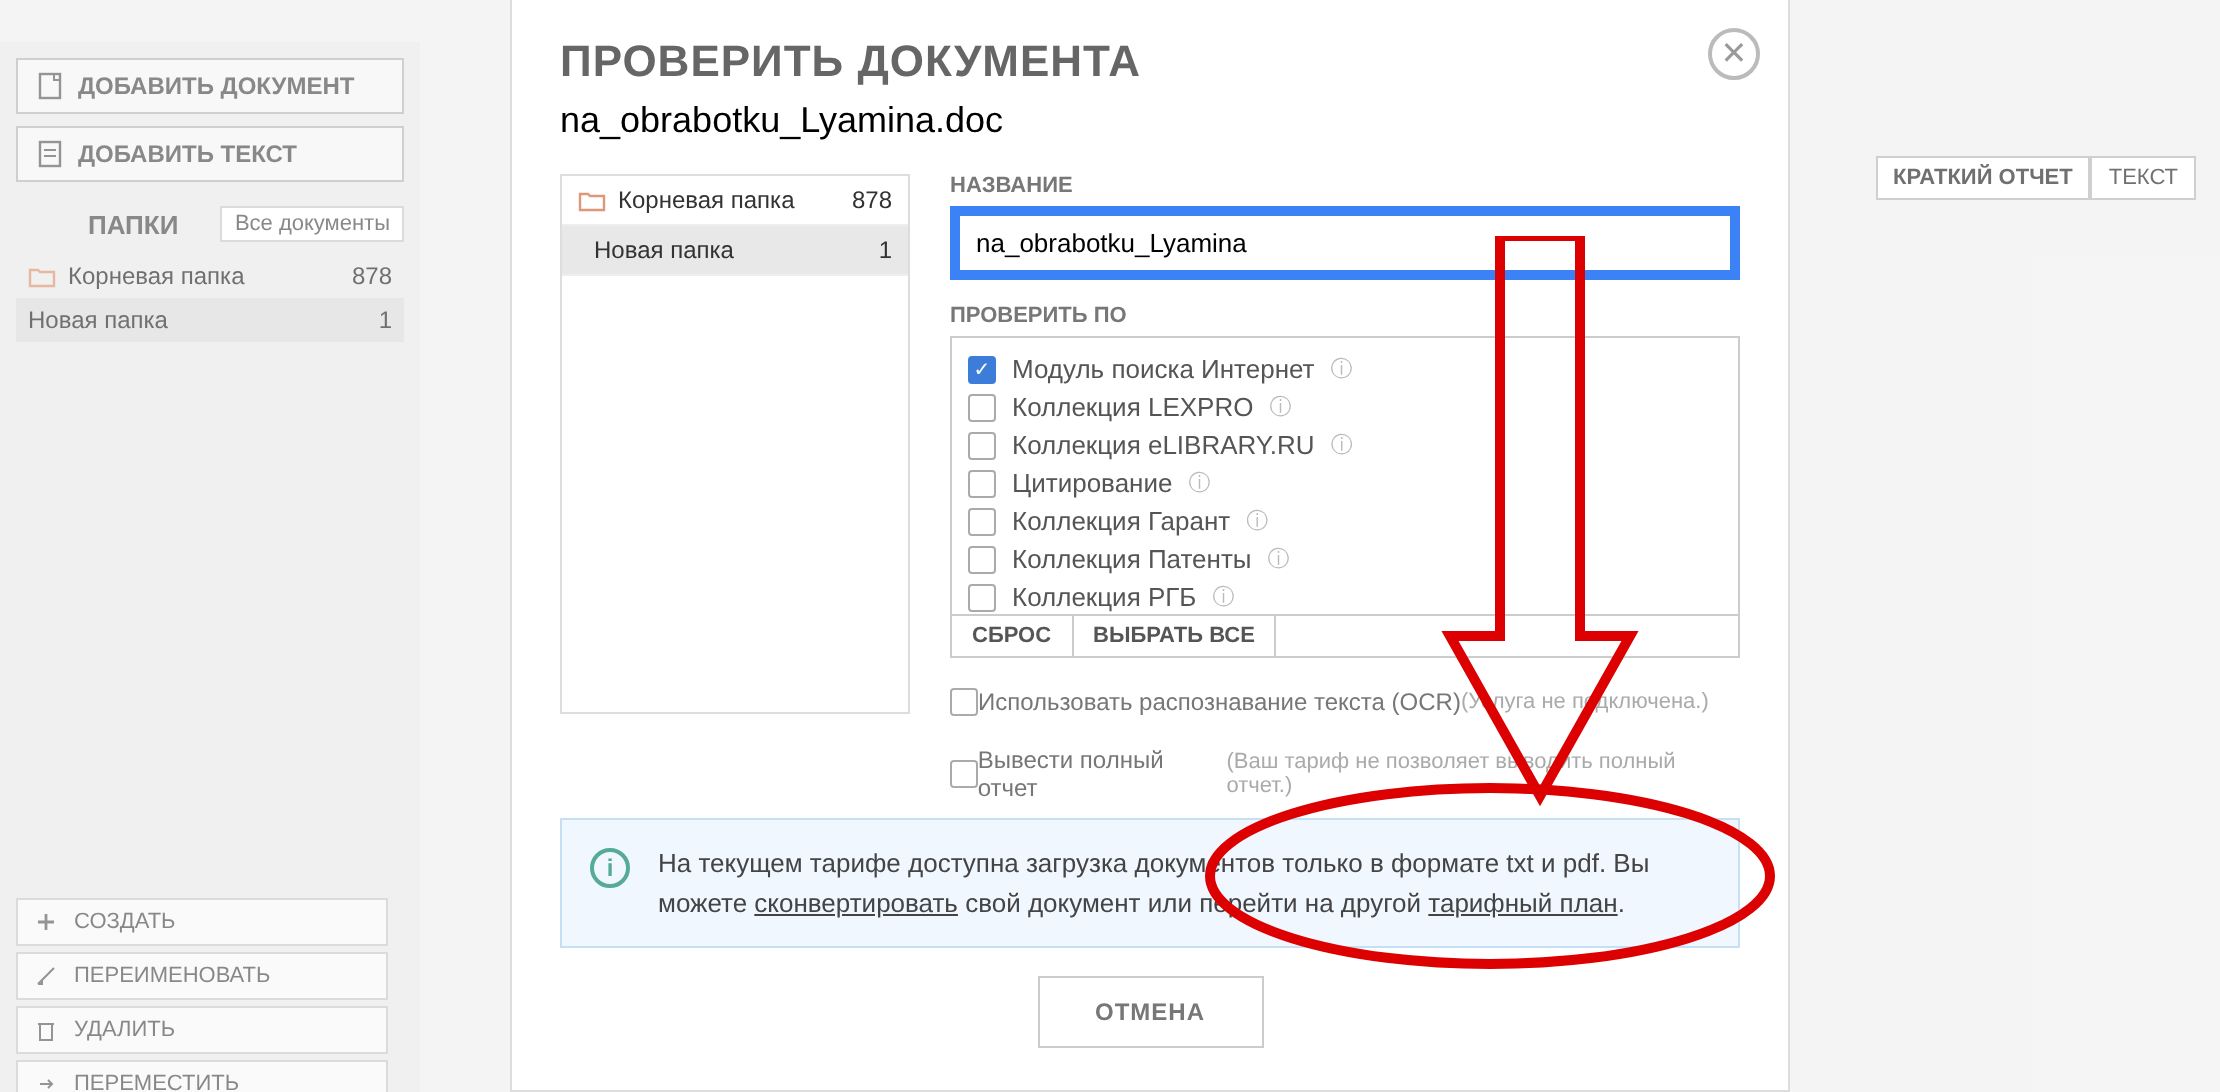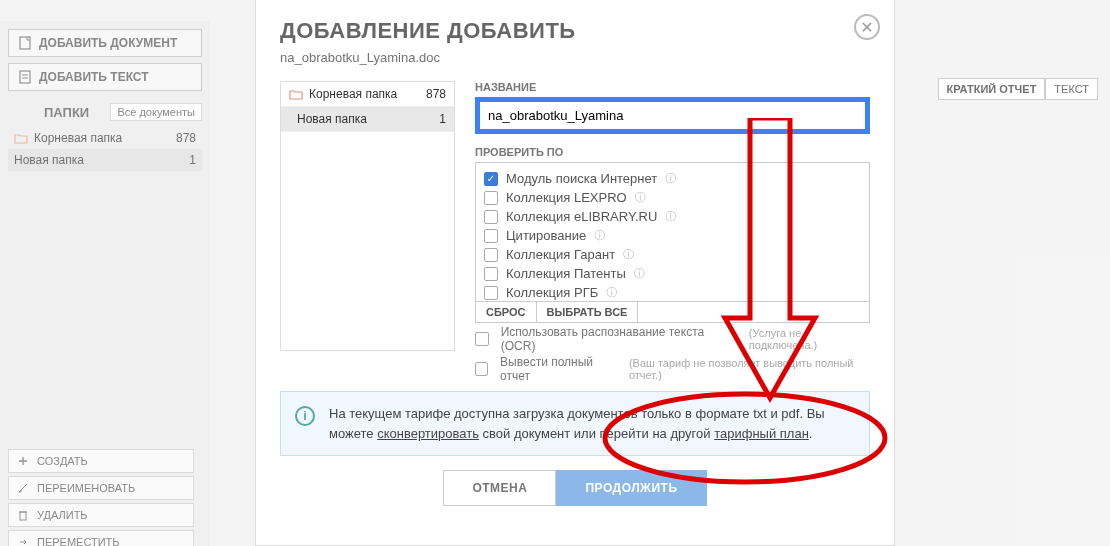--- a/index.html
+++ b/index.html
@@ -18,21 +18,21 @@
 
 
 .bg-right { position: absolute; right: 12px; top: 78px; display: flex; gap: 0; }
 .bg-tab { border: 1px solid #bbb; padding: 4px 8px; font-size: 11px; background: #fff; cursor: pointer; }
 .bg-tab.active { font-weight: bold; }
 
 
 .modal-overlay { position: absolute; left: 0; top: 0; width: 1110px; height: 546px; background: rgba(255,255,255,0.3); }
 .modal { position: absolute; left: 255px; top: 0; width: 640px; height: 546px; background: #fff; border: 1px solid #ddd; border-top: none; padding: 18px 24px; }
 .modal-title { font-size: 22px; font-weight: bold; color: #666; letter-spacing: 0.5px; }
-.modal-subtitle { font-size: 13px; color: #737373; margin-top: 6px; }
+.modal-subtitle { font-size: 18px; color: #000000; margin-top: 6px; }
 .close-btn { position: absolute; right: 14px; top: 14px; width: 26px; height: 26px; border: 2px solid #bbb; border-radius: 50%; display: flex; align-items: center; justify-content: center; cursor: pointer; color: #999; font-size: 16px; }
 
 .modal-body { display: flex; gap: 20px; margin-top: 16px; }
 .folder-tree { width: 175px; border: 1px solid #ddd; height: 270px; font-size: 12px; }
 .tree-item { display: flex; justify-content: space-between; padding: 5px 8px; border-bottom: 1px solid #eee; }
 .tree-item.root { color: #333; }
 .tree-item.selected { background: #e8e8e8; }
 .tree-item .tname { display: flex; align-items: center; gap: 6px; }
 
 .form-area { flex: 1; }
@@ -41,21 +41,21 @@
 
 .check-list { border: 1px solid #ccc; height: 140px; overflow-y: scroll; padding: 6px 8px; position: relative; }
 .check-item { display: flex; align-items: center; gap: 8px; padding: 2px 0; font-size: 13px; color: #555; }
 .cb { width: 14px; height: 14px; border: 1px solid #aaa; border-radius: 2px; display: inline-flex; align-items: center; justify-content: center; font-size: 10px; color: #fff; }
 .cb.checked { background: #3b7dd8; border-color: #3b7dd8; }
 .help-icon { color: #bbb; font-size: 11px; }
 
 .list-actions { border: 1px solid #ccc; border-top: none; display: flex; }
 .list-action { padding: 4px 10px; font-size: 11px; font-weight: bold; color: #555; border-right: 1px solid #ccc; cursor: pointer; }
 
-.opt-row { display: flex; align-items: center; gap: 12px; font-size: 12px; color: #777; margin-top: 2px; }
+.opt-row { display: flex; align-items: center; gap: 0; font-size: 12px; color: #777; margin-top: 15px; }
 .opt-row .note { color: #aaa; font-size: 11px; }
 
 .info-box { margin-top: 8px; border: 1px solid #c5dff5; background: #f0f7ff; padding: 12px 14px; display: flex; gap: 14px; align-items: flex-start; font-size: 13px; color: #444; line-height: 1.5; }
 .info-icon-circle { width: 20px; height: 20px; border: 2px solid #5a9; border-radius: 50%; display: flex; align-items: center; justify-content: center; color: #5a9; font-weight: bold; font-size: 12px; flex-shrink: 0; margin-top: 2px; }
 .info-box a { color: #444; text-decoration: underline; }
 
 .modal-footer { display: flex; justify-content: center; margin-top: 14px; }
 .btn { padding: 10px 28px; font-size: 12px; font-weight: bold; border: 1px solid #ccc; cursor: pointer; letter-spacing: 0.5px; }
 .btn-cancel { background: #fff; color: #777; }
 .btn-primary { background: #8bb8e8; color: #fff; border-color: #8bb8e8; }
@@ -138,21 +138,21 @@
 <div class="bg-right">
   <div class="bg-tab active">КРАТКИЙ ОТЧЕТ</div>
   <div class="bg-tab">ТЕКСТ</div>
 </div>
 
 <div class="modal-overlay"></div>
 <div class="modal">
   <div class="close-btn">
     <span>✕</span>
   </div>
-  <div class="modal-title">ДОБАВЛЕНИЕ ДОБАВИТЬ</div>
+  <div class="modal-title">ПРОВЕРИТЬ ДОКУМЕНТА</div>
   <div class="modal-subtitle">na_obrabotku_Lyamina.doc</div>
 
   <div class="modal-body">
     <div class="folder-tree">
       <div class="tree-item root">
         <span class="tname">
             <svg class="folder-icon" viewBox="0 0 14 11">
               <path d="M1 2 L5 2 L6 3 L13 3 L13 10 L1 10 Z" fill="none" stroke="#d97" stroke-width="1.2"></path>
             </svg>
             <span>Корневая папка</span>
@@ -229,21 +229,20 @@
 
   <div class="info-box">
     <div class="info-icon-circle">i</div>
     <div>
       <span>На текущем тарифе доступна загрузка документов только в формате txt и pdf. Вы можете </span><a href="#">сконвертировать</a><span> свой документ или перейти на другой </span><a href="#">тарифный план</a><span>.</span>
     </div>
   </div>
 
   <div class="modal-footer">
     <button class="btn btn-cancel">ОТМЕНА</button>
-    <button class="btn btn-primary">ПРОДОЛЖИТЬ</button>
   </div>
 </div>
 
 <svg class="annotation red-arrow" width="100" height="300">
   <path d="M30 0 L30 200 L5 200 L50 280 L95 200 L70 200 L70 0 Z" fill="none" stroke="#d00" stroke-width="5"></path>
 </svg>
 <svg class="annotation red-ellipse" width="290" height="100">
   <ellipse cx="145" cy="50" rx="140" ry="44" fill="none" stroke="#d00" stroke-width="5"></ellipse>
 </svg>
 

